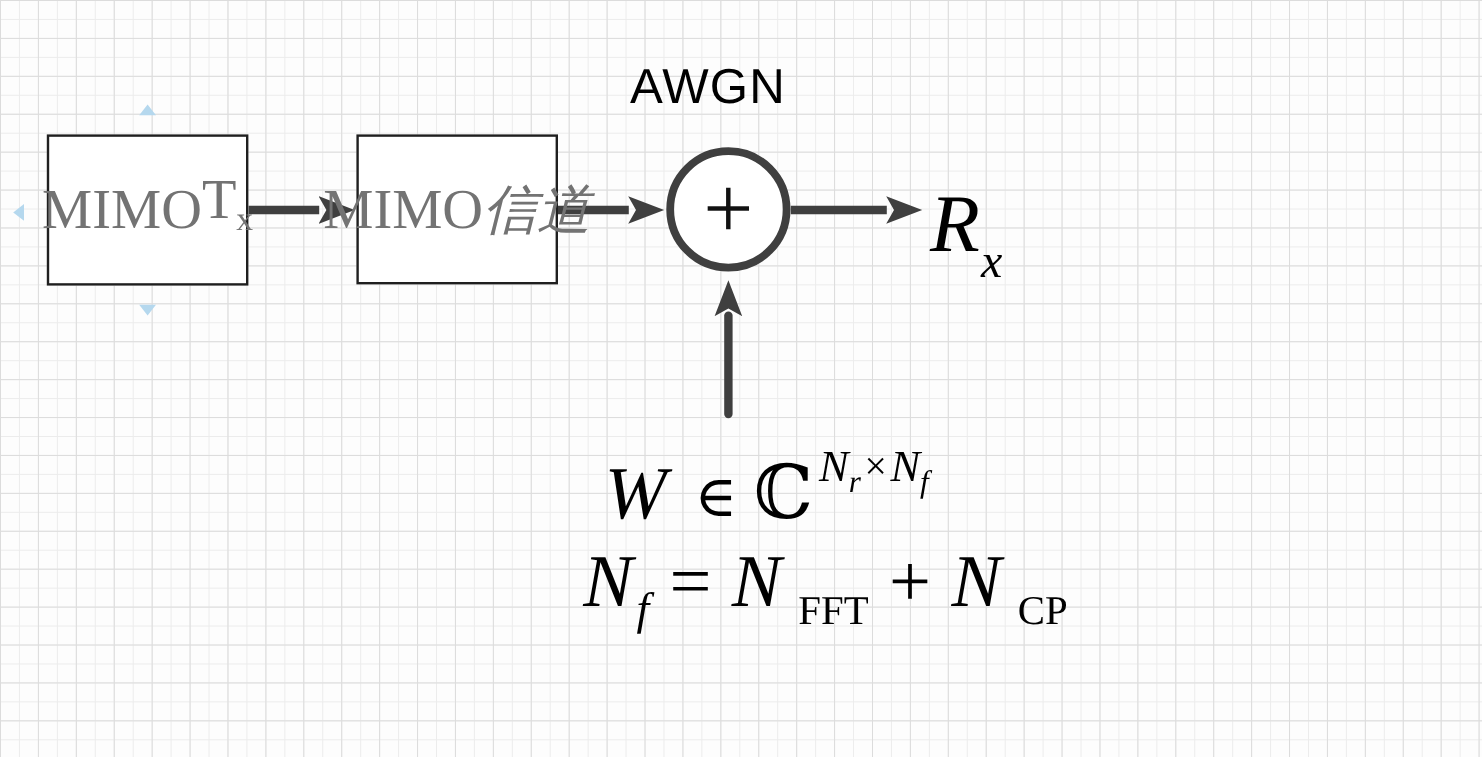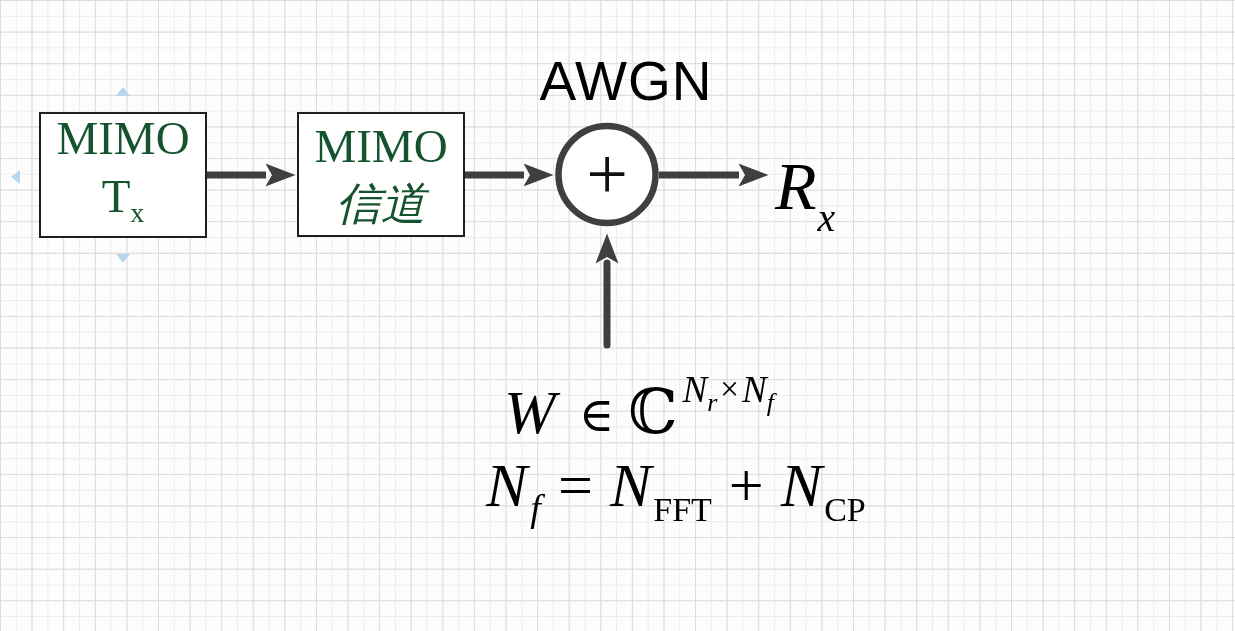--- a/index.html
+++ b/index.html
@@ -16,34 +16,34 @@
       linear-gradient(#ececec 1px, transparent 1px),
       linear-gradient(90deg, #ececec 1px, transparent 1px);
     background-size: 31.6px 31.6px, 31.6px 31.6px, 15.8px 15.8px, 15.8px 15.8px;
   }
   svg.layer { position: absolute; left: 0; top: 0; }
 
   
   .box {
     position: absolute; box-sizing: border-box;
     border: 2px solid #1f1f1f; background: #ffffff;
-    display: flex; flex-direction: column; align-items: center; justify-content: center;
+    display: flex; flex-direction: row; align-items: center; justify-content: center;
     font-family: "Liberation Serif", "DejaVu Serif", serif;
-    color: #14532d; text-align: center;
+    color: #737373; text-align: center;
   }
   .box.tx { left: 39px; top: 112px; width: 168px; height: 126px; }
   .box.ch { left: 297px; top: 112px; width: 168px; height: 125px; }
   .box-line { font-size: 47px; line-height: 58px; white-space: nowrap; }
   .box-line .bsub { font-size: 28px; vertical-align: -10px; }
   .box-line.cjk { font-size: 45px; font-style: italic; }
 
   
   .awgn {
-    position: absolute; left: 626px; top: 49px; transform: translateX(-50%);
-    font-size: 55px; color: #000; letter-spacing: 1px; white-space: nowrap;
+    position: absolute; left: 590px; top: 49px; transform: translateX(-50%);
+    font-size: 41px; color: #000; letter-spacing: 1px; white-space: nowrap;
   }
   .plus {
     position: absolute; left: 607px; top: 177px; transform: translate(-50%, -53%);
     font-family: "Liberation Serif", "DejaVu Serif", serif;
     font-size: 74px; font-weight: 400; color: #111;
   }
   .rx {
     position: absolute; left: 775px; top: 147px;
     font-family: "Liberation Serif", "DejaVu Serif", serif;
     font-style: italic; font-size: 68px; color: #000; white-space: nowrap;
@@ -62,21 +62,21 @@
   .elem {
     font-family: "DejaVu Serif", "DejaVu Sans", serif;
     font-size: 48px; margin: 0 14px 0 23px; vertical-align: 2px;
   }
   .bb { font-family: "DejaVu Serif", "DejaVu Sans", serif; }
   .sup { font-size: 37px; vertical-align: 31px; margin-left: 5px; letter-spacing: 0; }
   .sup .supsub { font-size: 26px; vertical-align: -9px; }
   .sup .times { font-size: 33px; margin: 0 3px; vertical-align: 2px; }
   .sub { font-size: 34px; vertical-align: -15px; }
   .sub.subf { font-size: 38px; margin-left: 3px; }
-  .sub.rom { letter-spacing: 0; margin-left: 2px; }
+  .sub.rom { letter-spacing: 0; margin-left: 14px; }
   .op { font-style: normal; margin: 0 17px; }
 
   
   .hover-arrow { position: absolute; width: 0; height: 0; }
   .hover-arrow.up {
     left: 116px; top: 87px;
     border-left: 7px solid transparent; border-right: 7px solid transparent;
     border-bottom: 9px solid #b5d8ee;
   }
   .hover-arrow.left {

